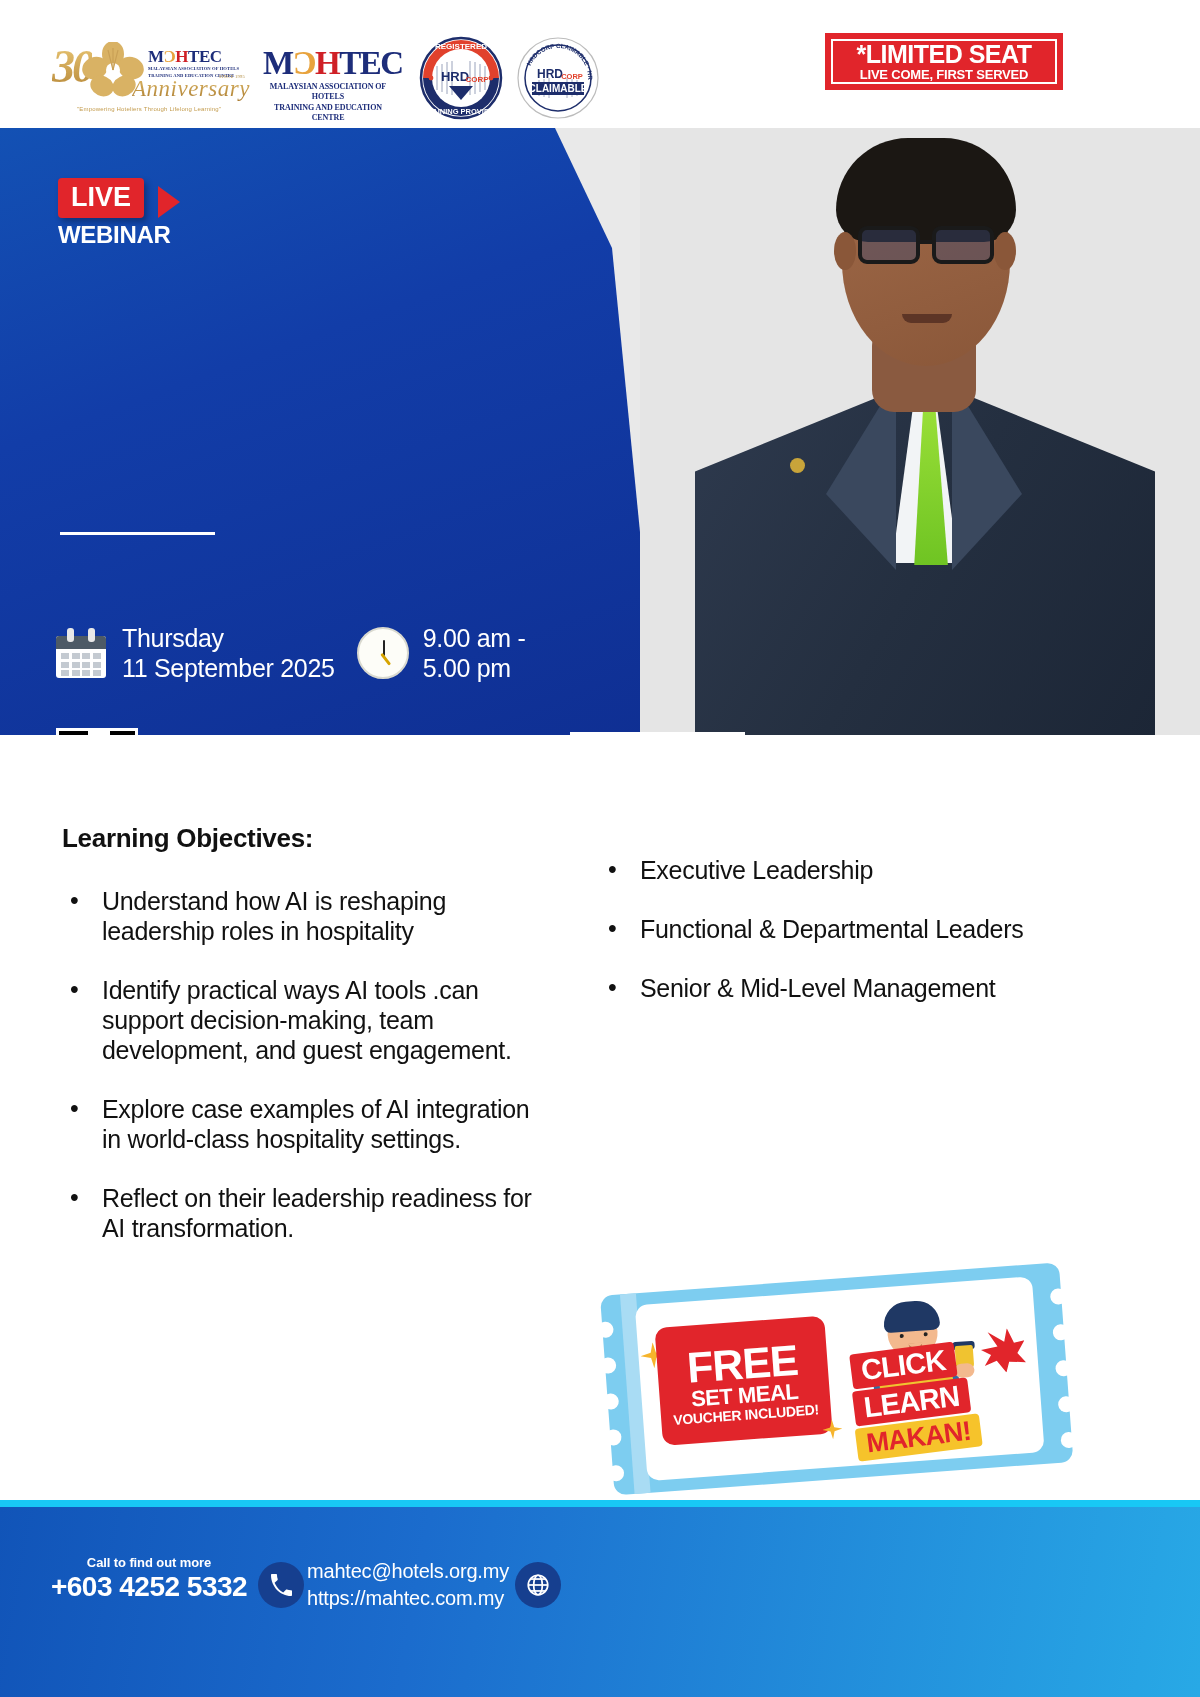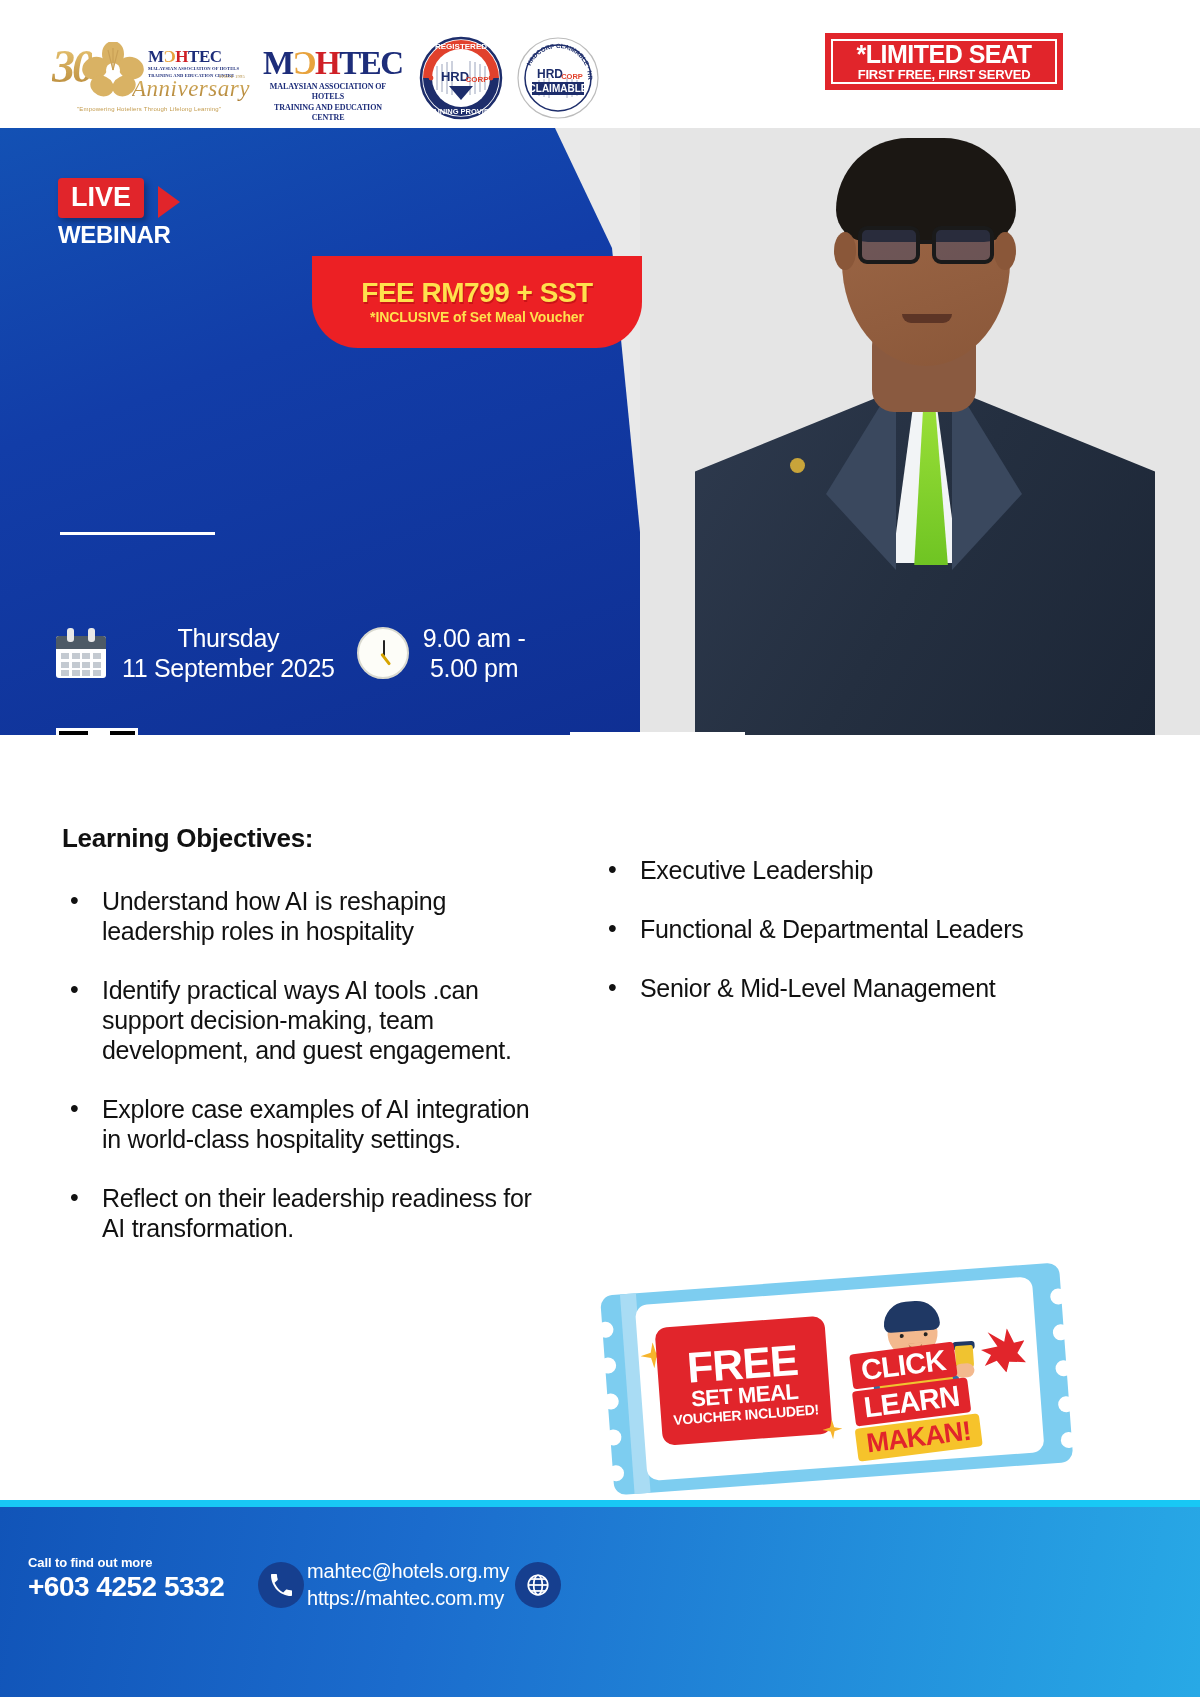--- a/index.html
+++ b/index.html
@@ -109,21 +109,21 @@
   .fee-main { color:#ffe14d; font-weight:bold; font-size:28px; line-height:30px; letter-spacing:-0.5px;
               text-shadow:1px 2px 0 rgba(140,0,0,0.35); }
   .fee-sub  { color:#ffe14d; font-weight:bold; font-size:14px; line-height:18px; letter-spacing:-0.1px; }
 
   .hero-title {
     position:absolute; left:60px; top:292px; color:#fff;
     font-weight:bold; font-size:40px; line-height:46px; letter-spacing:-1px;
   }
   .title-rule { position:absolute; left:60px; top:404px; width:155px; height:3px; background:#ffffff; }
 
-  .datetime-row { position:absolute; left:56px; top:495px; display:flex; align-items:center;text-align:center; }
+  .datetime-row { position:absolute; left:56px; top:495px; display:flex; align-items:center; }
   .cal-icon { width:50px; height:50px; position:relative; }
   .cal-body { position:absolute; left:0; top:8px; width:50px; height:42px; background:#fff; border-radius:3px; }
   .cal-head { position:absolute; left:0; top:8px; width:50px; height:13px; background:#4d5a66; border-radius:3px 3px 0 0; }
   .cal-ring { position:absolute; top:0px; width:7px; height:14px; background:#e8e8e8; border-radius:3px; }
   .cal-ring.l { left:11px; } .cal-ring.r { left:32px; }
   .cal-grid { position:absolute; left:5px; top:25px; width:40px; display:grid; grid-template-columns:repeat(4,1fr); gap:2.5px; }
   .cal-grid i { display:block; height:6px; background:#c4cad1; }
   .dt-text { color:#fff; font-size:25px; line-height:30px; margin-left:16px; letter-spacing:-0.3px; }
   .clock-icon {
     width:52px; height:52px; border-radius:50%; background:#fdfdf8;
@@ -246,21 +246,21 @@
   .r-cup { position:absolute; left:94px; top:54px; width:18px; height:24px; background:#f0c330; border-radius:2px 2px 5px 5px; }
   .r-lid { position:absolute; left:92px; top:50px; width:22px; height:8px; background:#1f3864; border-radius:3px; }
   .r-hand { position:absolute; left:92px; top:72px; width:20px; height:14px; background:#f3b98e; border-radius:7px; }
 
   
   .footer {
     position:absolute; left:0; top:1500px; width:1200px; height:197px;
     background:linear-gradient(100deg,#1154b8 0%,#1b6ccd 35%,#28a9e6 100%);
   }
   .footer-accent { position:absolute; left:0; top:0; width:1200px; height:7px; background:#18c8f5; }
-  .f-left { position:absolute; left:28px; top:55px; width:210px; text-align:left; }
+  .f-left { position:absolute; left:44px; top:55px; width:210px; text-align:center; }
   .f-callout { color:#fff; font-weight:bold; font-size:13px; line-height:16px; letter-spacing:-0.1px; }
   .f-phone { color:#fff; font-weight:bold; font-size:28px; line-height:32px; letter-spacing:-0.5px; }
   .f-circle {
     position:absolute; width:46px; height:46px; border-radius:50%; background:#163f8f;
     display:flex; align-items:center; justify-content:center;
   }
   .f-circle.phone { left:258px; top:62px; }
   .f-circle.globe { left:515px; top:62px; }
   .f-mid { position:absolute; left:307px; top:58px; color:#fff; font-size:20px; line-height:27px; letter-spacing:-0.2px; }
 
@@ -347,21 +347,21 @@
     </text>
     <text x="34" y="42" font-size="12" font-weight="bold" fill="#1d2d6b" text-anchor="middle" font-family="Liberation Sans, sans-serif">HRD</text>
     <text x="56" y="43" font-size="7.5" font-weight="bold" fill="#e1412c" text-anchor="middle" font-family="Liberation Sans, sans-serif">CORP</text>
     <rect x="16" y="46" width="52" height="13" fill="#1d2d6b"></rect>
     <text x="42" y="56" font-size="10" font-weight="bold" fill="#fff" text-anchor="middle" font-family="Liberation Sans, sans-serif">CLAIMABLE</text>
   </svg>
 
   <div class="limited-box">
     <div class="limited-inner">
       <div class="limited-main">*LIMITED SEAT</div>
-      <div class="limited-sub">FIRST FREE, FIRST SERVED</div>
+      <div class="limited-sub">LIVE COME, FIRST SERVED</div>
     </div>
   </div>
 </div>
 
 <div class="hero">
   <div class="hero-blue"></div>
 
   <div class="hero-photo">
     <div class="pf pf-suit"></div>
     <div class="pf pf-shirt"></div>
@@ -379,24 +379,20 @@
     <div class="pf pf-mouth"></div>
     <div class="pf pf-pin"></div>
   </div>
 
   <div class="live-badge">
     <span class="live-pill">LIVE</span>
     <span class="live-cam"></span>
     <div class="webinar-txt">WEBINAR</div>
   </div>
 
-  <div class="fee-banner">
-    <div class="fee-main">FEE RM799 + SST</div>
-    <div class="fee-sub">*INCLUSIVE of Set Meal Voucher</div>
-  </div>
 
   <div class="title-rule"></div>
 
   <div class="datetime-row">
     <div class="cal-icon">
       <div class="cal-body"></div>
         <div class="cal-head"></div>
       <div class="cal-ring l"></div>
         <div class="cal-ring r"></div>
       <div class="cal-grid">

